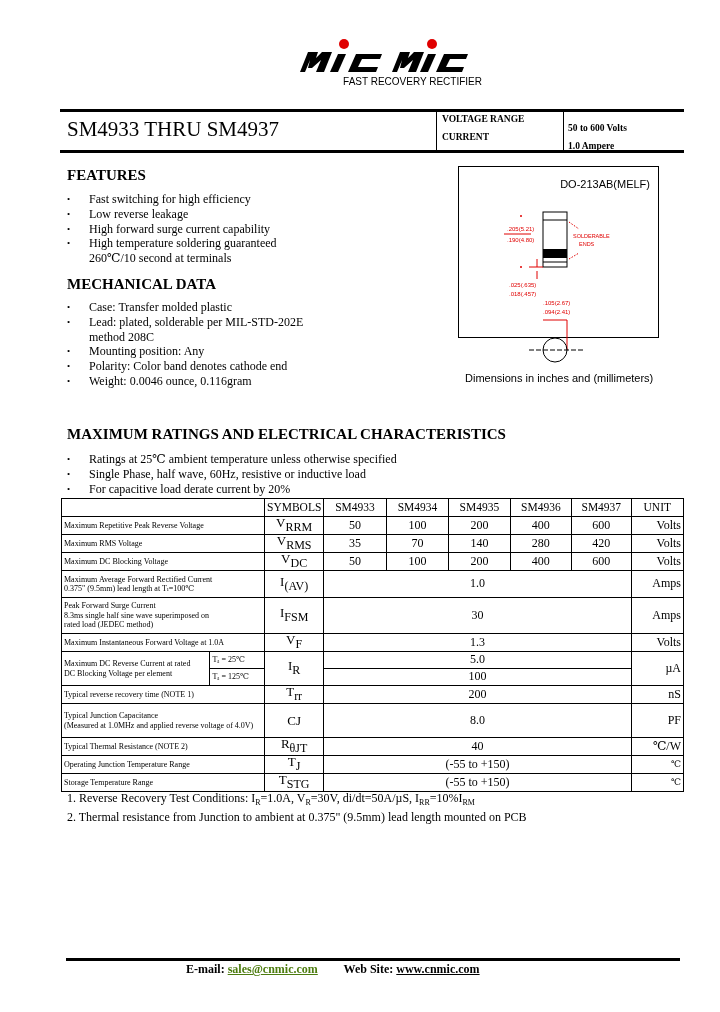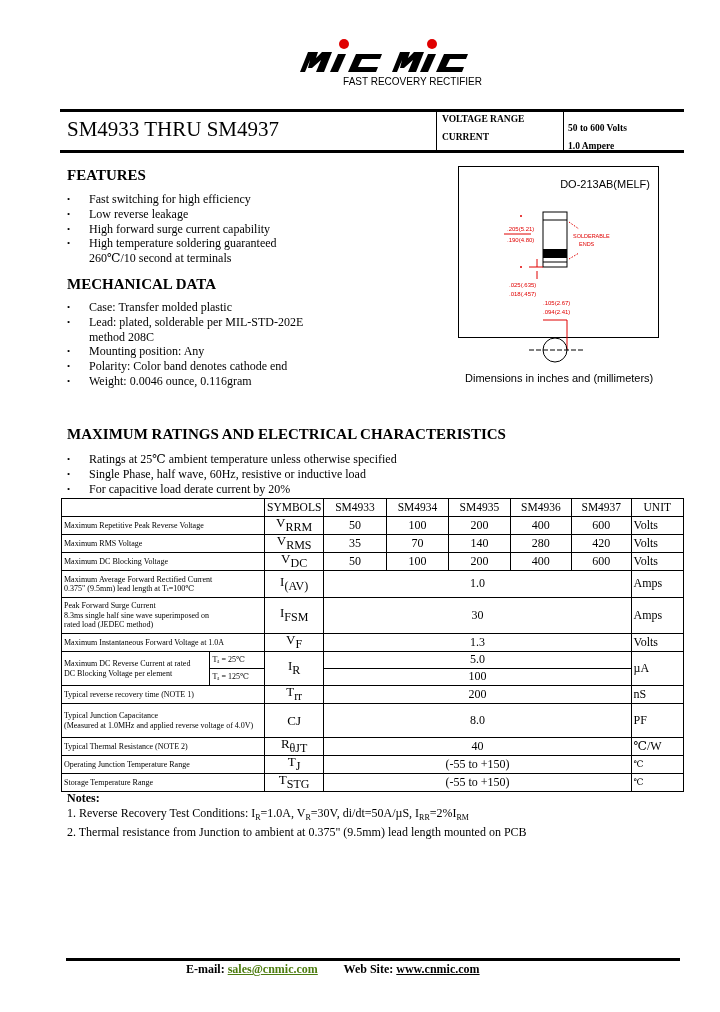--- a/index.html
+++ b/index.html
@@ -32,21 +32,21 @@
   .pkg-caption { position: absolute; left: 6px; top: 205px; font-family: "Liberation Sans", "DejaVu Sans", sans-serif; font-size: 11px; white-space: nowrap; }
 
   
   table.spec { position: absolute; left: 61px; top: 498px; width: 623px; border-collapse: collapse;
     font-size: 8px; border: 1.6px solid #000; }
   table.spec td { border: 1px solid #000; padding: 0 2px; vertical-align: middle; height: 18px; line-height: 9.5px; }
   table.spec td.c { text-align: center; font-size: 12px; }
   table.spec td.h { text-align: center; font-size: 11.5px; height: 17px; }
   table.spec td.sym { text-align: center; font-size: 13px; }
   table.spec td.sym sub { font-size: 12px; }
-  table.spec td.unit { text-align: left; font-size: 12px; }
+  table.spec td.unit { text-align: right; font-size: 12px; }
   table.spec td.cond { font-size: 8px; white-space: nowrap; }
   table.spec tr.thick td { border-bottom: 1.6px solid #000; }
 
   .notes { left: 67px; top: 791px; font-size: 12px; line-height: 15px; }
   .notes .nt { font-weight: bold; }
   .notes sub { font-size: 8px; }
 
   .footer { left: 186px; top: 962px; font-size: 12px; font-weight: bold; white-space: nowrap; }
   .footer a { text-decoration: underline; }
   .footer .email-link { color: #4d7c0f; }
@@ -275,22 +275,21 @@
   <tr>
     <td colspan="2">Storage Temperature Range</td>
     <td class="sym"><span>T</span><sub>STG</sub></td>
     <td class="c" colspan="5">(-55 to +150)</td>
     <td class="unit" style="font-size:9px;">℃</td>
   </tr>
 </tbody>
   </table>
 
 <div class="abs notes">
-  <div class="nt">Notes:</div>
-  <div><span>1. Reverse Recovery Test Conditions: I</span><sub>R</sub><span>=1.0A, V</span><sub>R</sub><span>=30V, di/dt=50A/µS, I</span><sub>RR</sub><span>=2%I</span><sub>RM</sub></div>
+  <div><span>1. Reverse Recovery Test Conditions: I</span><sub>R</sub><span>=1.0A, V</span><sub>R</sub><span>=30V, di/dt=50A/µS, I</span><sub>RR</sub><span>=10%I</span><sub>RM</sub></div>
   <div>2. Thermal resistance from Junction to ambient at 0.375" (9.5mm) lead length mounted on PCB</div>
 </div>
 
 <div class="abs rule-thick" style="left:66px; top:958px; width:614px; height:3px;"></div>
 <div class="abs footer">
   <span>E-mail:</span>
   <a class="email-link">sales@cnmic.com</a>
   <span style="display:inline-block; width:20px;"></span>
   <span>Web Site:</span>
   <a class="web-link">www.cnmic.com</a>

